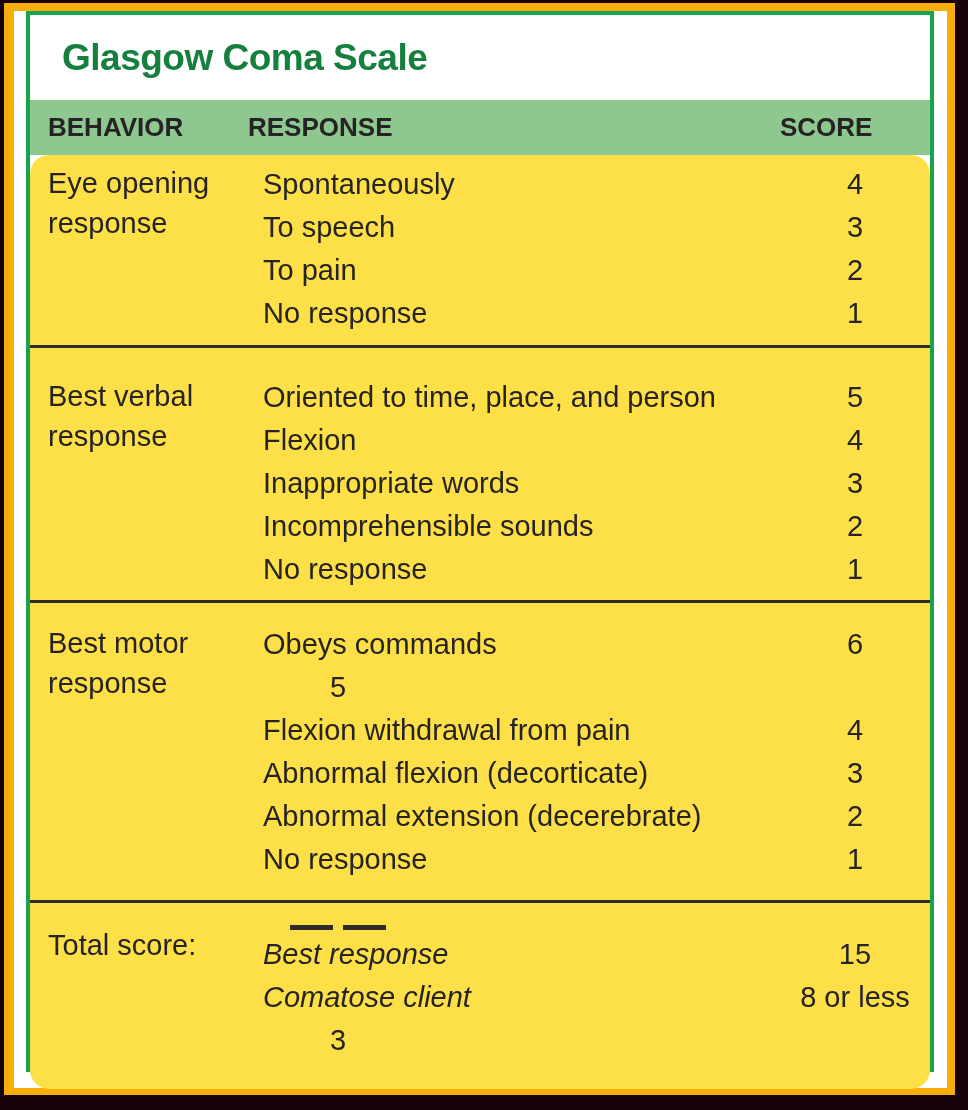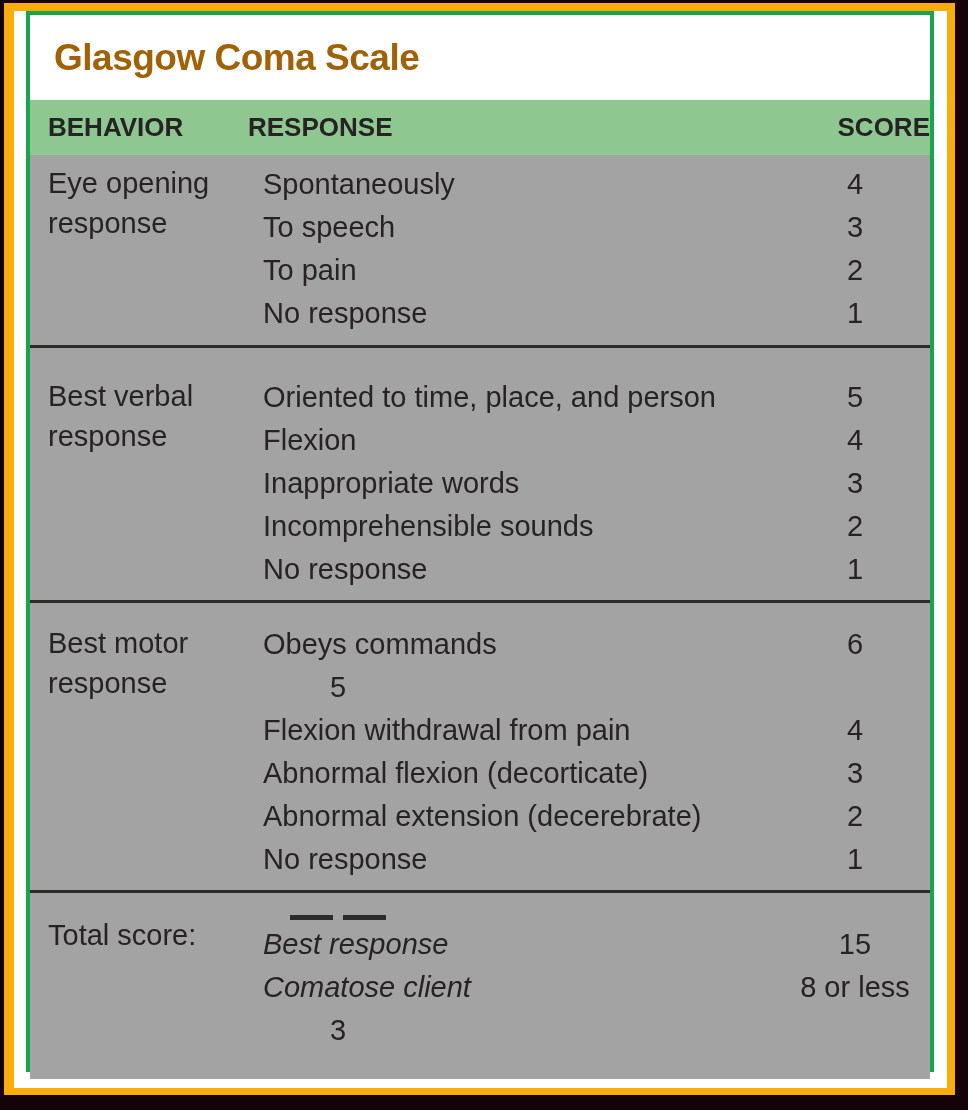--- a/index.html
+++ b/index.html
@@ -20,42 +20,42 @@
   .table-card{
     position:absolute;left:26px;top:11px;width:908px;height:1061px;
     box-sizing:border-box;border:4px solid #17a44d;background:#ffffff;
     display:flex;flex-direction:column;
   }
   .title-area{
     height:85px;flex:0 0 85px;background:#ffffff;
     display:flex;align-items:center;padding-left:20px;box-sizing:border-box;
   }
   .title-area h1{
-    margin:4px;font-size:37px;font-weight:bold;color:#a16207;letter-spacing:-0.5px;
+    margin:12px;font-size:37px;font-weight:bold;color:#15803d;letter-spacing:-0.5px;
   }
   .header-band{
     height:55px;flex:0 0 55px;background:#8fc791;
     display:flex;align-items:center;
     font-weight:bold;font-size:26px;color:#262324;
   }
   .col-behavior{width:218px;box-sizing:border-box;padding-left:18px;}
   .col-response{flex:1;}
-  .col-score{width:150px;text-align:right;}
-  .table-body{flex:1;background:#a3a3a3;display:flex;flex-direction:column;}
+  .col-score{width:150px;text-align:left;}
+  .table-body{flex:1;background:#fde047;display:flex;flex-direction:column;border-radius:19px;}
   .section{display:flex;font-size:29px;color:#272324;}
   .section .behavior{
     width:233px;box-sizing:border-box;padding-left:18px;line-height:40px;
   }
   .section .rows{flex:1;display:flex;flex-direction:column;}
   .row{display:flex;line-height:43px;}
   .row .response{flex:1;}
   .row .score{width:150px;text-align:center;}
   .sec-1{padding:8px 0 10px;}
   .sec-2{padding:28px 0 9px;}
-  .sec-3{padding:20px 0 9px;}
+  .sec-3{padding:20px 0 19px;}
   .divider{height:3px;background:#2e2b2b;flex:0 0 3px;}
   .section-total{padding:22px 0 27px;flex:1;}
   .section-total .response{font-style:italic;}
   .overline-row{display:flex;height:8px;}
   .overline-row .score{
     width:150px;display:flex;justify-content:center;align-items:flex-start;gap:10px;
   }
   .dash{display:inline-block;width:43px;height:5px;background:#2e2b2b;}
 </style>
 </head>

